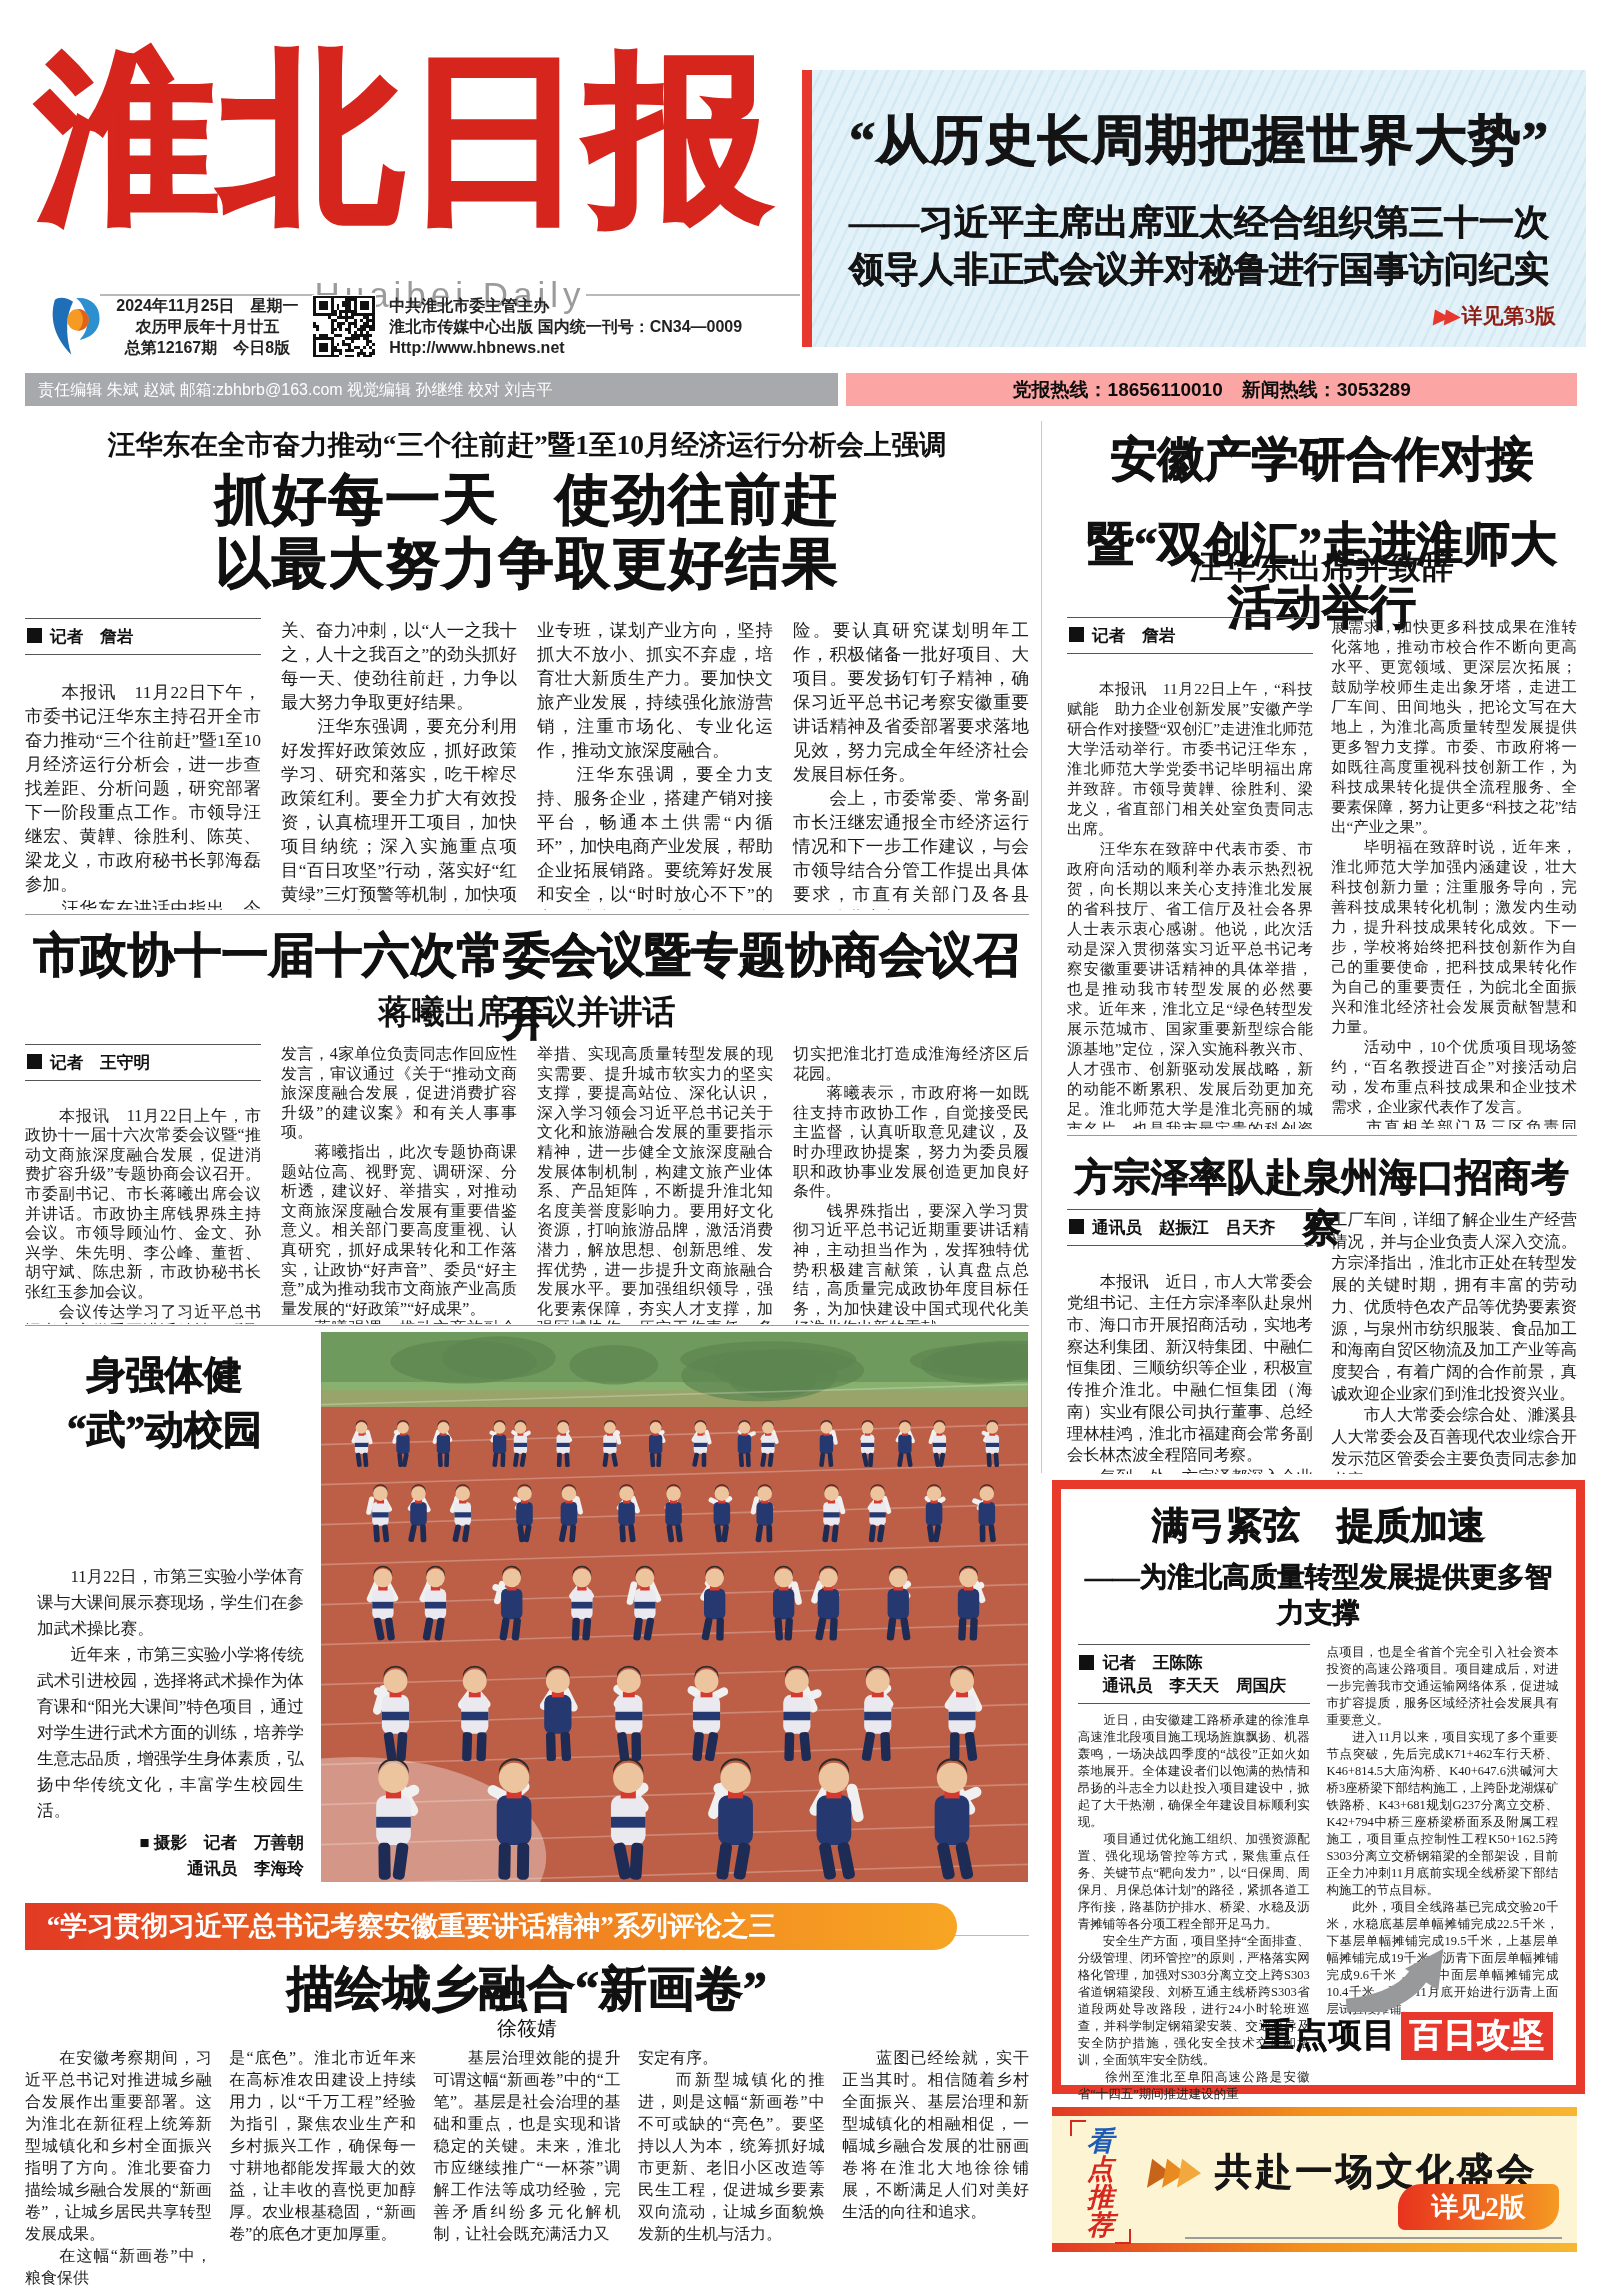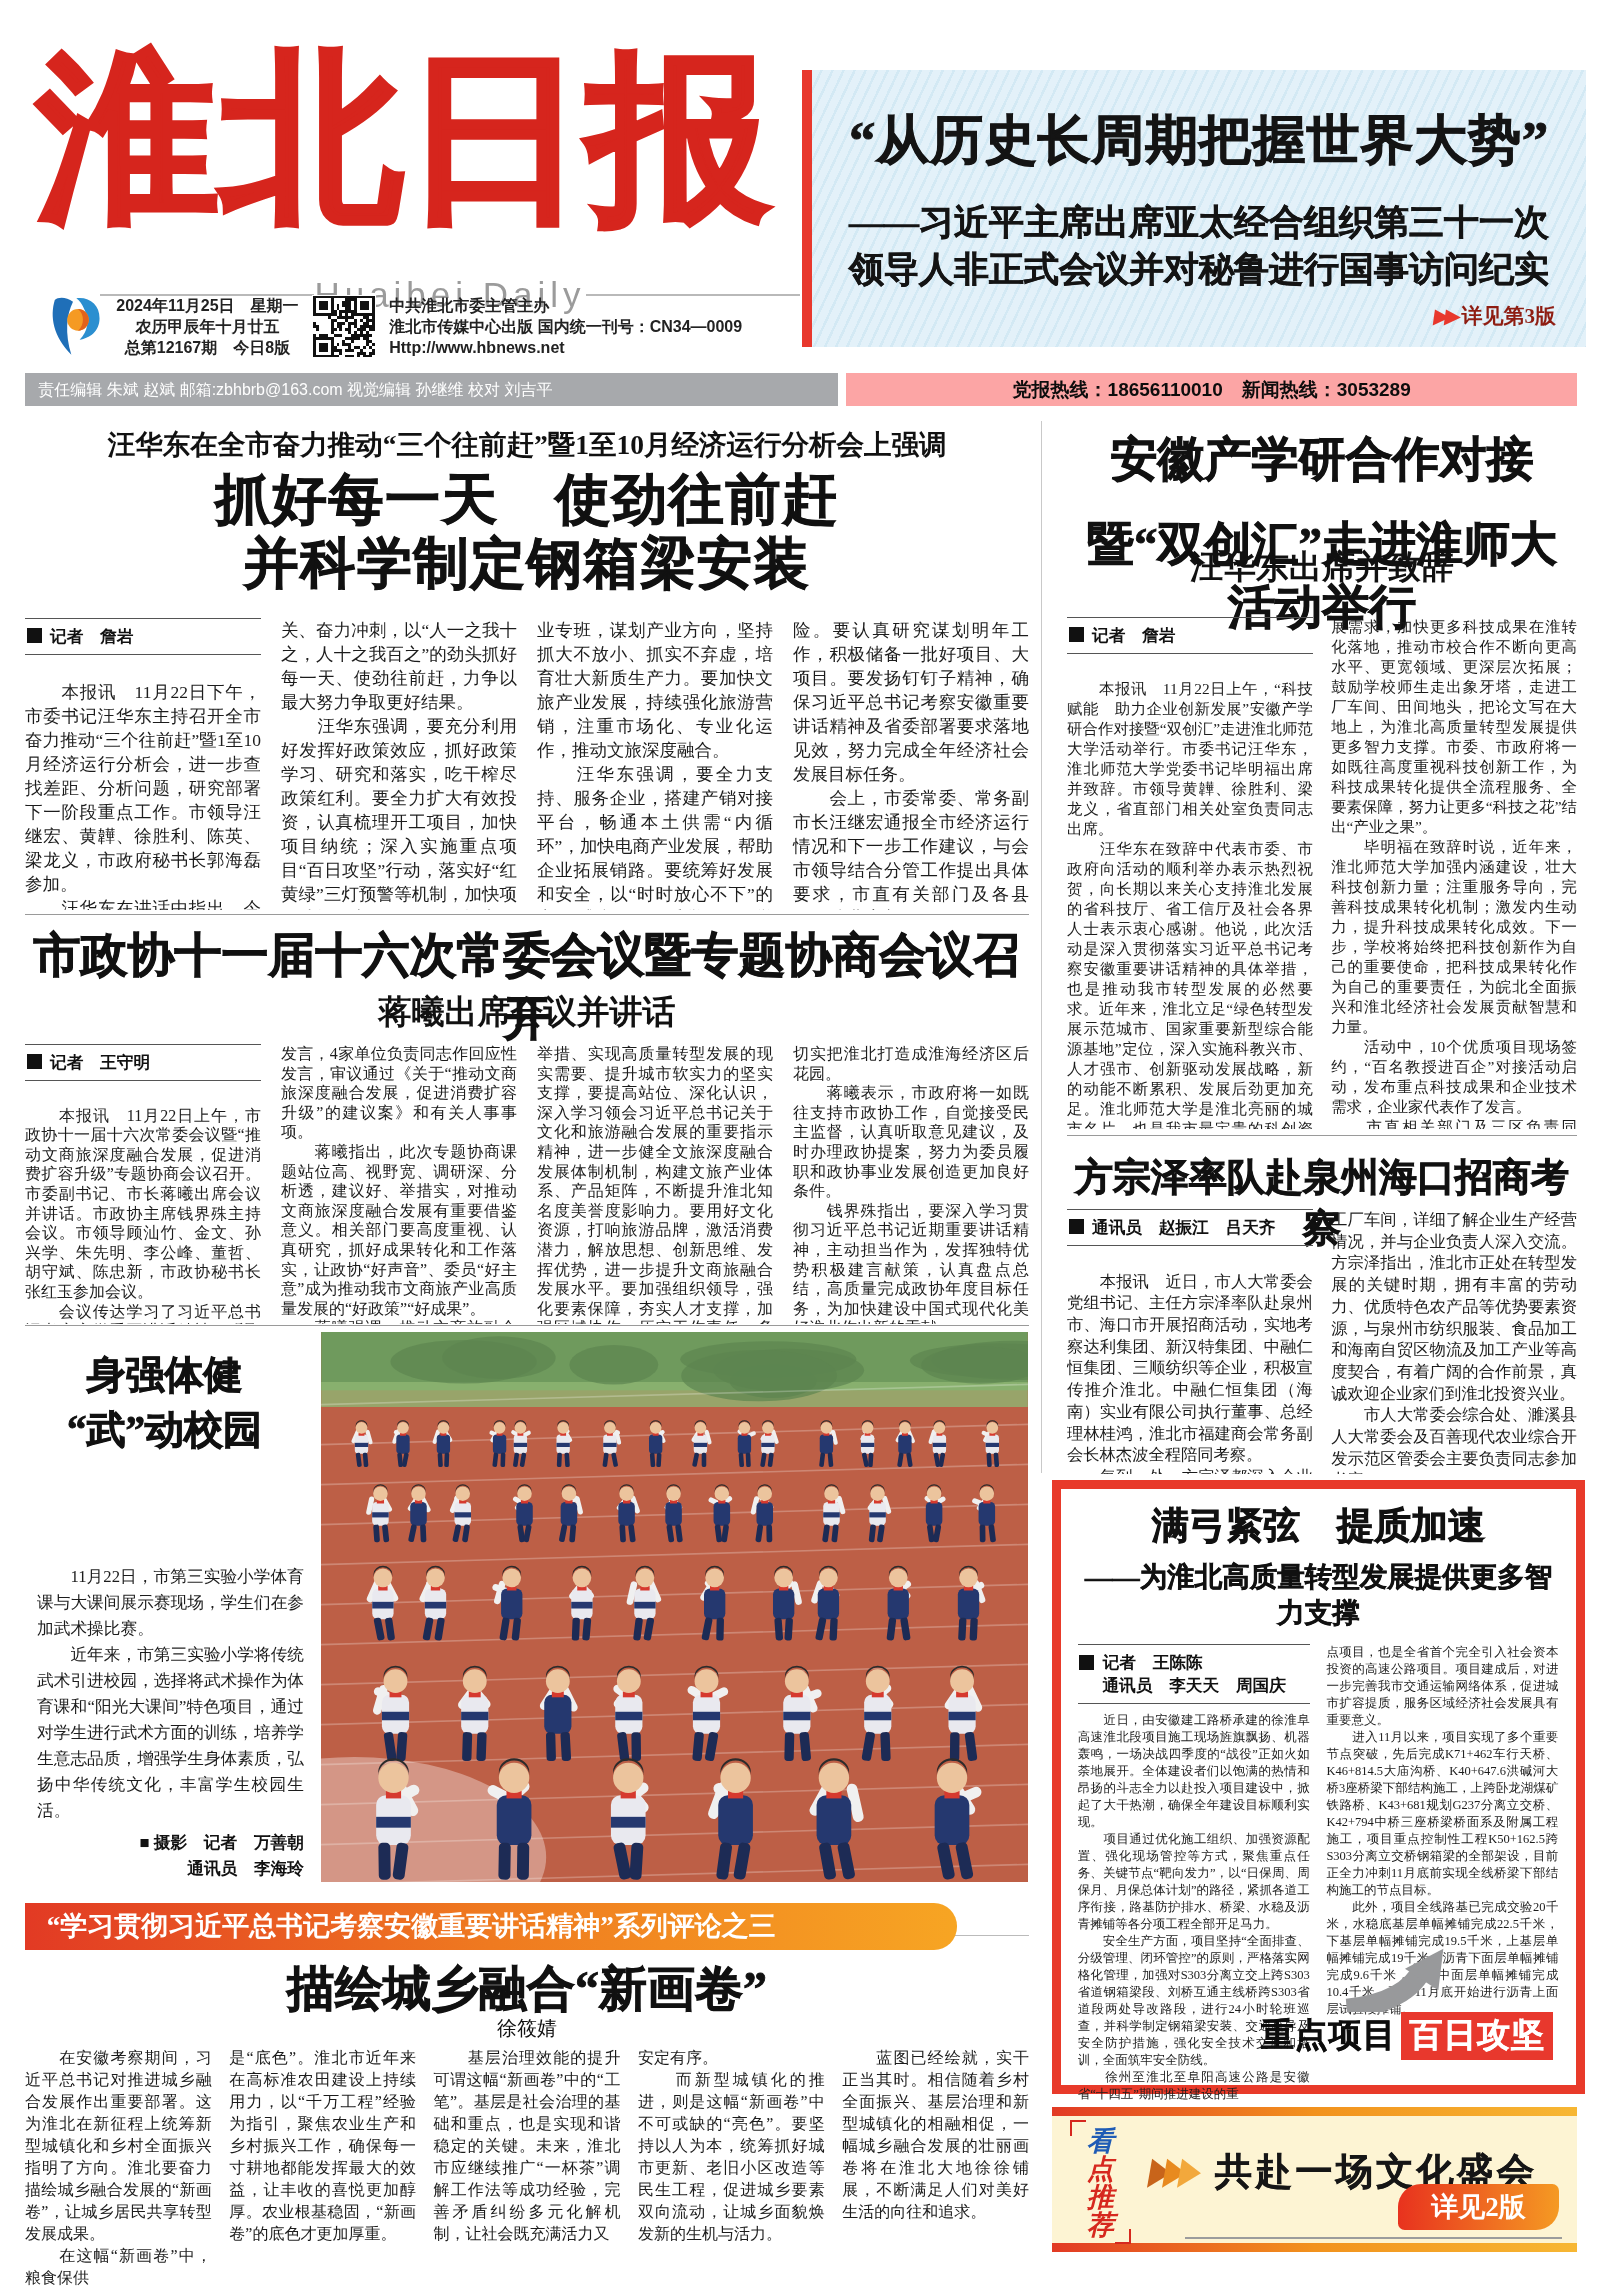--- a/index.html
+++ b/index.html
@@ -554,21 +554,21 @@
     </div>
   </div>
 
   <div id="infobar" class="abs">
     <div class="lseg">责任编辑 朱斌 赵斌 邮箱:zbhbrb@163.com 视觉编辑 孙继维 校对 刘吉平</div>
     <div class="rseg">党报热线：18656110010　新闻热线：3053289</div>
   </div>
 
   <div class="abs ctr kicker" style="left:25px;top:427px;width:1004px;">汪华东在全市奋力推动“三个往前赶”暨1至10月经济运行分析会上强调</div>
   <div id="aTitle1" class="abs ctr hv" style="top:463px;">抓好每一天　使劲往前赶</div>
-  <div id="aTitle2" class="abs ctr hv" style="top:527px;">并科学制定钢箱梁安装</div>
+  <div id="aTitle2" class="abs ctr hv" style="top:527px;">以最大努力争取更好结果</div>
   <div class="abs colrow" style="left:25px;top:618px;width:1004px;height:292px;gap:20px;overflow:hidden;">
     <div style="width:236px;">
       <div class="byline"><span class="sq"></span><span>记者　詹岩</span></div>
       <div class="coltext" style="font-size:17.5px;line-height:24px;">　　本报讯　11月22日下午，市委书记汪华东主持召开全市奋力推动“三个往前赶”暨1至10月经济运行分析会，进一步查找差距、分析问题，研究部署下一阶段重点工作。市领导汪继宏、黄韡、徐胜利、陈英、梁龙义，市政府秘书长郭海磊参加。
 　　汪华东在讲话中指出，今年以来，全市经济运行总体平稳、稳中有进，但对标“三个往前赶”和全年目标任务还存在一些差距。各级各部门要咬紧牙</div>
     </div>
     <div class="coltext" style="width:236px;font-size:17.5px;line-height:24px;">关、奋力冲刺，以“人一之我十之，人十之我百之”的劲头抓好每一天、使劲往前赶，力争以最大努力争取更好结果。
 　　汪华东强调，要充分利用好发挥好政策效应，抓好政策学习、研究和落实，吃干榨尽政策红利。要全力扩大有效投资，认真梳理开工项目，加快项目纳统；深入实施重点项目“百日攻坚”行动，落实好“红黄绿”三灯预警等机制，加快项目建设；加强“朋友圈”招商、以商招商，加快项目招引。要加快科技创新和产业转型升级，守好实体经济这个根基，用好产业基金，抓好产</div>
     <div class="coltext" style="width:236px;font-size:17.5px;line-height:24px;">业专班，谋划产业方向，坚持抓大不放小、抓实不弃虚，培育壮大新质生产力。要加快文旅产业发展，持续强化旅游营销，注重市场化、专业化运作，推动文旅深度融合。
 　　汪华东强调，要全力支持、服务企业，搭建产销对接平台，畅通本土供需“内循环”，加快电商产业发展，帮助企业拓展销路。要统筹好发展和安全，以“时时放心不下”的责任感和“睁眼睡觉”的警觉性，突出矛盾纠纷源头治理，加强社会治安整体防控，一体防范化解房地产、地方政府债务等领域风</div>

